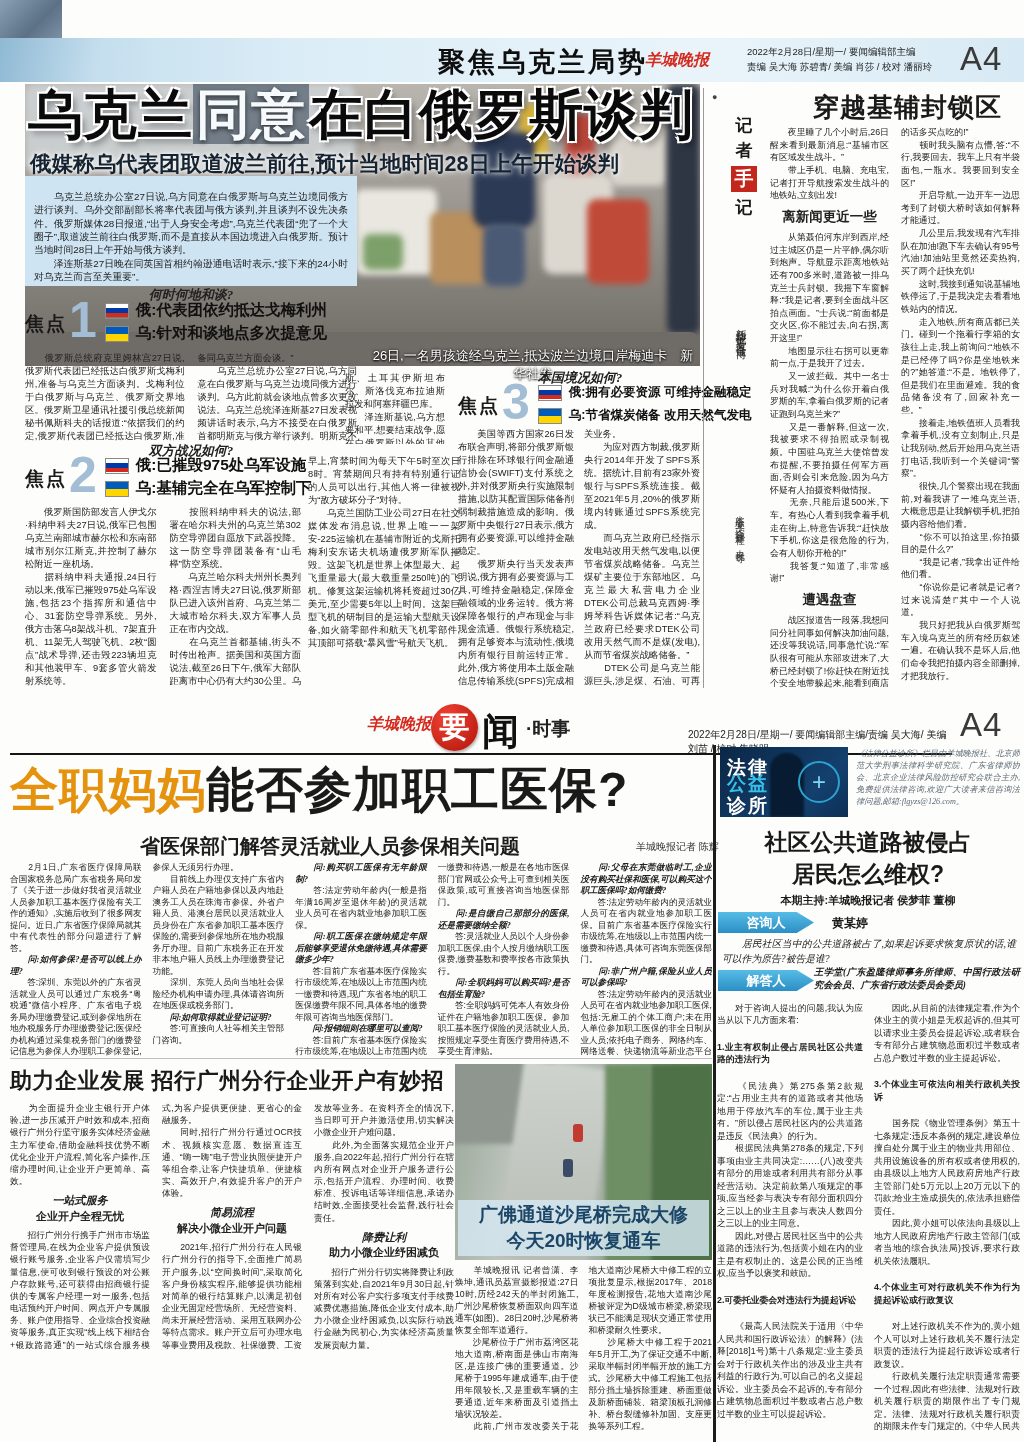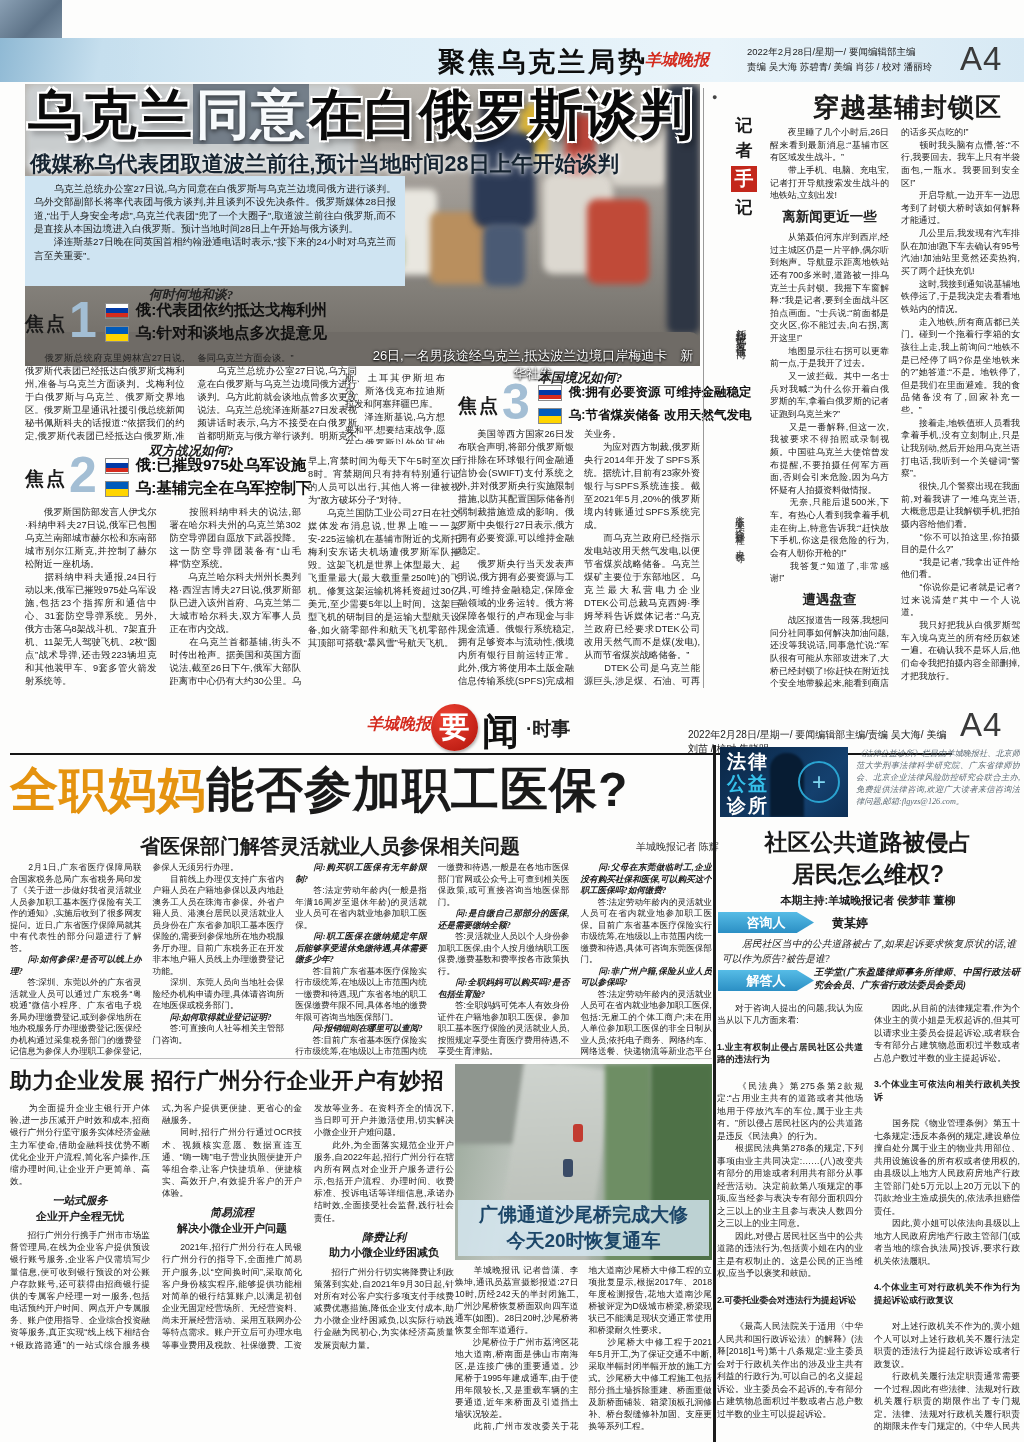--- a/index.html
+++ b/index.html
@@ -22,21 +22,21 @@
           background:linear-gradient(180deg,#b9b5af 0%,#a29d97 35%,#8d8a84 60%,#76726c 88%,#6a6660 100%);}
   .photo1 span{position:absolute;filter:blur(3px);border-radius:10px;}
   .cap1{left:368px;top:347px;width:330px;font-size:13px;color:#fff;text-align:center;
         text-shadow:0 1px 2px #000,0 0 3px #000;}
   .headline1{left:28px;top:86px;width:672px;font-size:54px;font-weight:900;letter-spacing:1px;line-height:1.05;color:#0a0a0a;
      text-shadow:-2px -2px 0 #fff,2px -2px 0 #fff,-2px 2px 0 #fff,2px 2px 0 #fff,4px 5px 6px rgba(0,0,0,.35);white-space:nowrap;}
   .headline1 .knock{color:#f7fafc;background:rgba(44,61,79,.55);padding:0 3px;
      text-shadow:0 2px 5px rgba(0,0,0,.65);}
   .subhead1{left:30px;top:149px;width:660px;font-size:21.5px;font-weight:800;color:#152330;
      text-shadow:0 0 4px rgba(255,255,255,.95),0 0 8px rgba(255,255,255,.8);white-space:nowrap;}
-  .leadbox{left:25px;top:176px;width:380px;height:110px;background:#cfe4f2;padding:6px 9px;box-sizing:border-box;
+  .leadbox{left:25px;top:176px;width:332px;height:110px;background:#cfe4f2;padding:14px 9px;box-sizing:border-box;
      font-size:9.8px;line-height:1.36;color:#1c1c1c;overflow:hidden;}
   .fq{font-size:13px;font-weight:700;font-style:italic;color:#222;text-align:center;}
   .focus-badge{display:flex;align-items:flex-start;}
   .fz{font-size:19px;font-weight:900;letter-spacing:2px;margin-top:12px;}
   .fnum{font-size:50px;font-weight:800;color:#a3bed4;line-height:1;margin:-4px 8px 0 2px;}
   .fl-line{height:23px;display:flex;align-items:center;}
   .flag{display:inline-block;width:22px;height:14px;border:1px solid #8a8a8a;margin-right:7px;flex:none;}
   .flag i{display:block;width:100%;}
   .ru i:nth-child(1){height:34%;background:#fff;}.ru i:nth-child(2){height:33%;background:#0039a6;}.ru i:nth-child(3){height:33%;background:#d52b1e;}
   .ua i:nth-child(1){height:50%;background:#005bbb;}.ua i:nth-child(2){height:50%;background:#ffd500;}
@@ -86,21 +86,21 @@
       background:linear-gradient(100deg,#9aa89a 0%,#c2c8c2 30%,#aeb6ae 55%,#6f8f66 80%,#51744b 100%);}
   .bridge-photo span{position:absolute;filter:blur(2px);}
   .bridge-bar{left:458px;top:1200px;width:251px;height:56px;background:rgba(214,232,242,.82);
       display:flex;flex-direction:column;align-items:center;justify-content:center;}
   .bridge-bar div{font-size:19px;font-weight:900;color:#1c4668;line-height:1.35;white-space:nowrap;}
   .bridge-body{left:455px;top:1264px;width:257px;height:176px;column-count:2;column-gap:10px;
       font-size:8.7px;line-height:1.38;color:#222;overflow:hidden;}
   .legal-rule{left:713px;top:745px;width:3px;height:697px;background:#1c1c1c;}
   .clinic-box{left:720px;top:747px;width:128px;height:70px;background:linear-gradient(135deg,#0b2746,#14406e 70%,#0d2f55);
       overflow:hidden;}
-  .clinic-box .w1{position:absolute;left:7px;top:2px;color:#fff;font-size:19px;font-weight:900;letter-spacing:2px;}
+  .clinic-box .w1{position:absolute;left:7px;top:8px;color:#fff;font-size:19px;font-weight:900;letter-spacing:2px;}
   .clinic-box .w2{position:absolute;left:7px;top:24px;color:#35c0ea;font-size:19px;font-weight:900;letter-spacing:2px;}
   .clinic-box .w3{position:absolute;left:7px;top:46px;color:#fff;font-size:19px;font-weight:900;letter-spacing:2px;}
   .clinic-cross{position:absolute;right:8px;top:14px;width:38px;height:38px;border:2px solid #2aa3d0;border-radius:50%;
       color:#7fd8f2;font-size:24px;display:flex;align-items:center;justify-content:center;}
   .clinic-sil{position:absolute;right:44px;top:6px;width:34px;height:64px;background:#071c33;border-radius:16px 16px 0 0;filter:blur(1px);}
   .clinic-intro{left:856px;top:748px;width:164px;height:80px;font-size:8.2px;line-height:1.45;color:#5c6a74;
       font-style:italic;overflow:hidden;}
   .legal-h{left:716px;top:826px;width:304px;text-align:center;font-size:23px;font-weight:900;line-height:1.4;}
   .legal-host{left:716px;top:893px;width:304px;text-align:center;font-size:11px;font-weight:700;}
   .arrow-label{width:96px;height:21px;background:linear-gradient(#56bce6,#2b8fc4);color:#fff;font-size:13px;font-weight:800;

